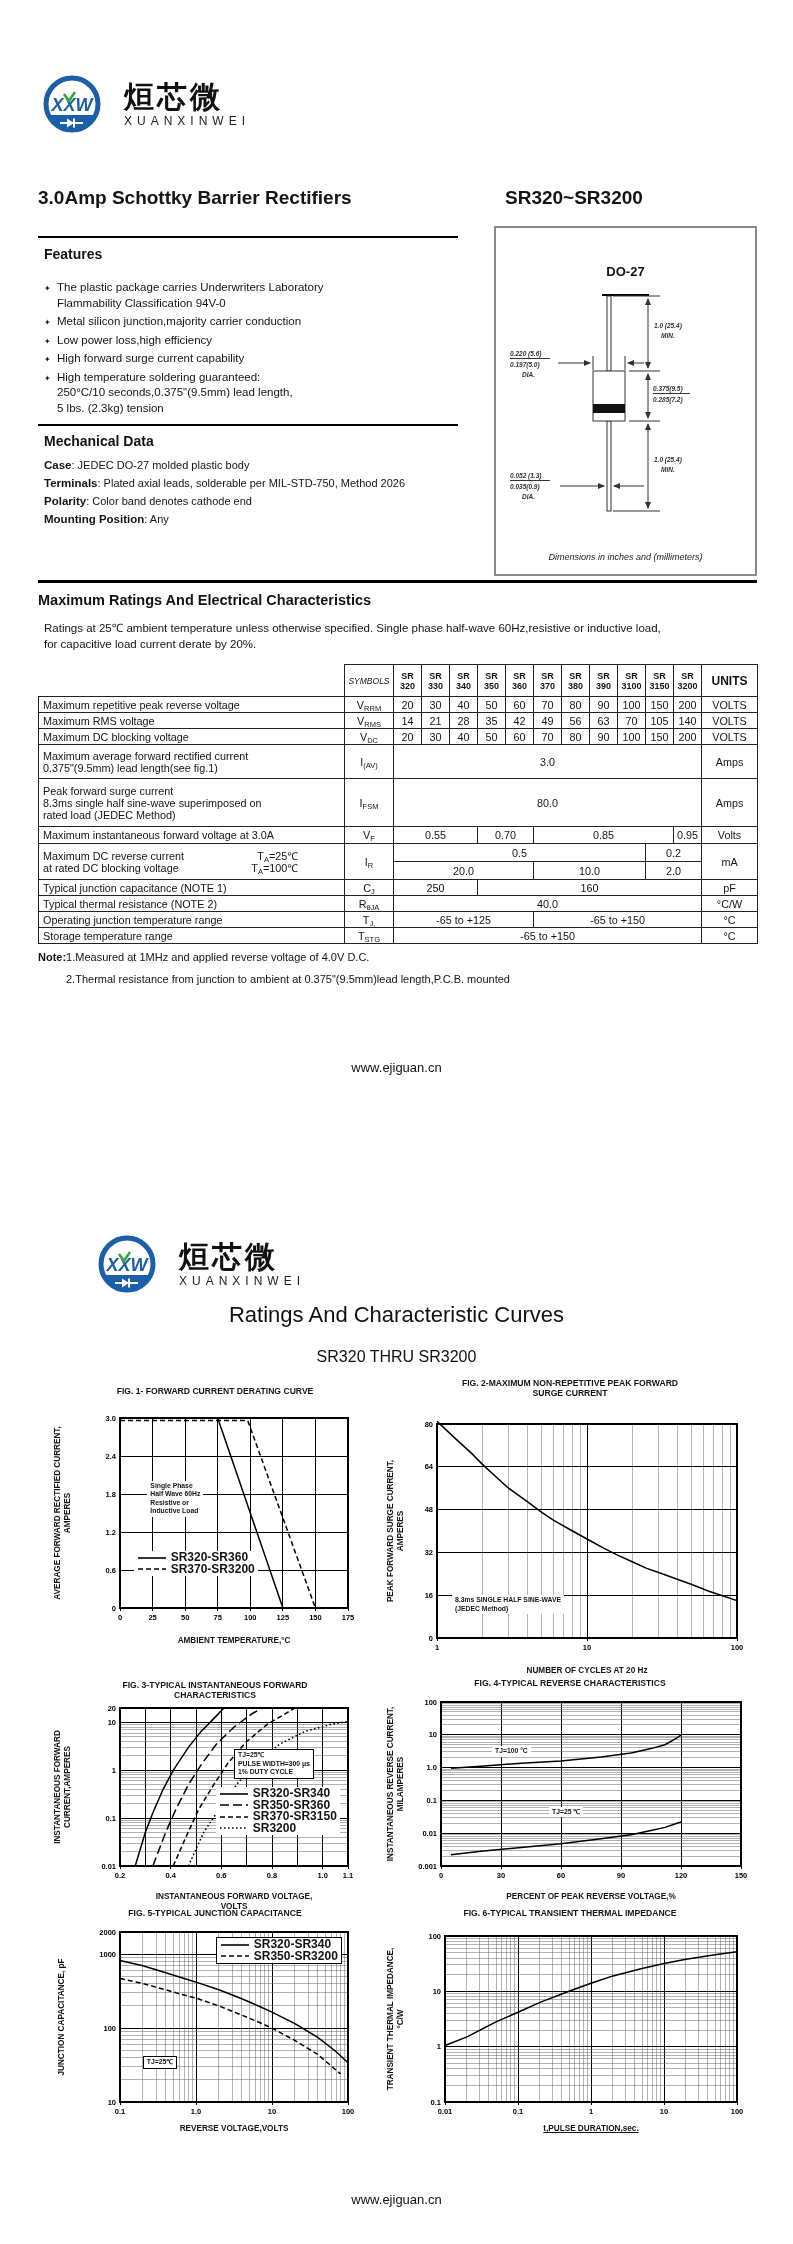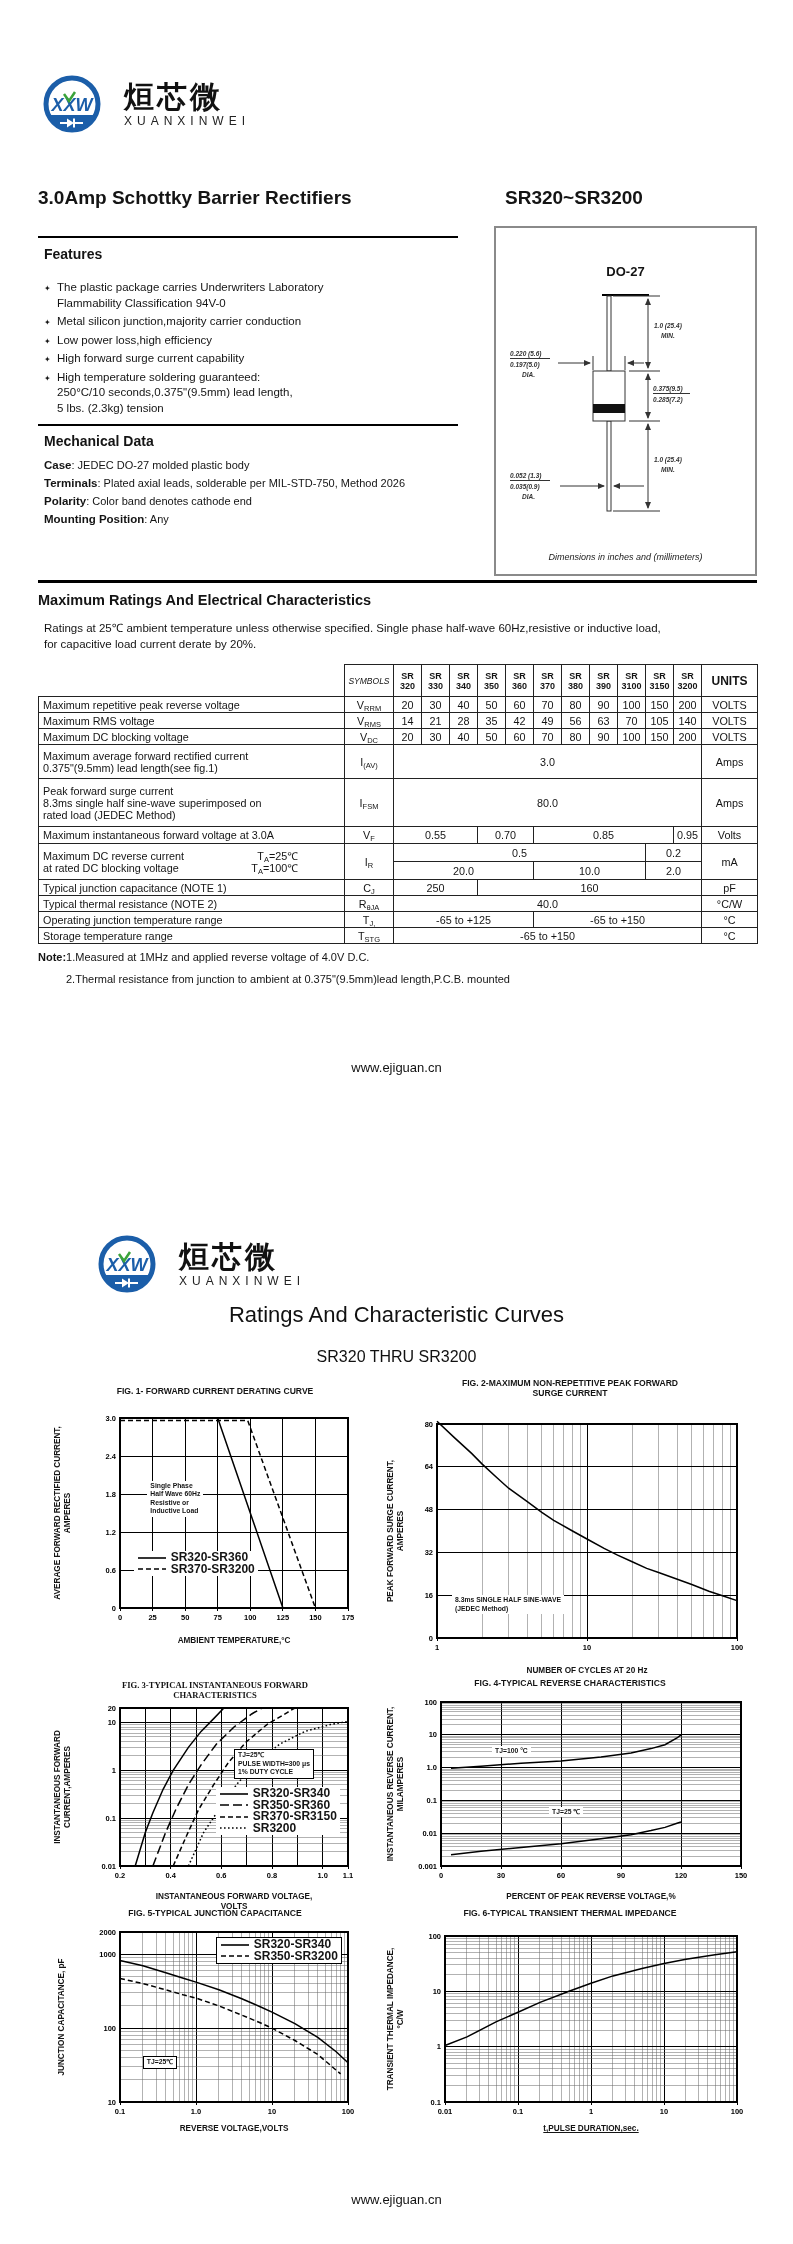--- a/index.html
+++ b/index.html
@@ -474,21 +474,21 @@
         <text x="48" y="262.5" class="tick" text-anchor="end">0</text>
         <text x="48" y="219.7" class="tick" text-anchor="end">16</text>
         <text x="48" y="176.89999999999998" class="tick" text-anchor="end">32</text>
         <text x="48" y="134.1" class="tick" text-anchor="end">48</text>
         <text x="48" y="91.29999999999998" class="tick" text-anchor="end">64</text>
         <text x="48" y="48.5" class="tick" text-anchor="end">80</text>
         <path d="M52.0 43.3L69.1 59.4L86.6 75.4L97.2 86.1L111.7 99.5L123.6 110.2L142.3 123.6L156.8 134.3L168.7 142.3L187.5 153.0L202.0 161.0L219.1 170.4L232.6 177.1L247.2 183.8L261.7 190.4L273.6 194.5L292.3 201.2L306.8 206.5L323.9 213.2L337.5 217.7L352.0 222.6" class="curve"></path>
       </svg><div class="axis-label" style="left: 52px; top: 288px; width: 300px;">NUMBER OF CYCLES AT 20 Hz</div><div class="axis-label ylab" style="left: 10px; top: 153px;">PEAK  FORWARD SURGE CURRENT,
 AMPERES</div><div class="ann" style="left: 67px; top: 217.2px;">8.3ms SINGLE HALF SINE-WAVE
 (JEDEC Method)</div></div>
-    <div class="figure" style="left: 50px; top: 1680px; width: 330px; height: 245px;"><div class="fig-title" style="left: 0px; top: 0px; width: 330px; font-family: Liberation Serif, serif;">FIG. 3-TYPICAL INSTANTANEOUS FORWARD
+    <div class="figure" style="left: 50px; top: 1680px; width: 330px; height: 245px;"><div class="fig-title" style="left: 0px; top: 0px; width: 330px;">FIG. 3-TYPICAL INSTANTANEOUS FORWARD
 CHARACTERISTICS</div><svg width="330" height="245">
         <g shape-rendering="crispEdges">
           <line x1="95.33333333333331" y1="28" x2="95.33333333333331" y2="186" class="gmaj"></line>
           <line x1="120.66666666666666" y1="28" x2="120.66666666666666" y2="186" class="gmaj"></line>
           <line x1="146" y1="28" x2="146" y2="186" class="gmaj"></line>
           <line x1="171.33333333333331" y1="28" x2="171.33333333333331" y2="186" class="gmaj"></line>
           <line x1="196.66666666666663" y1="28" x2="196.66666666666663" y2="186" class="gmaj"></line>
           <line x1="222" y1="28" x2="222" y2="186" class="gmaj"></line>
           <line x1="247.3333333333333" y1="28" x2="247.3333333333333" y2="186" class="gmaj"></line>
           <line x1="272.66666666666663" y1="28" x2="272.66666666666663" y2="186" class="gmaj"></line>

